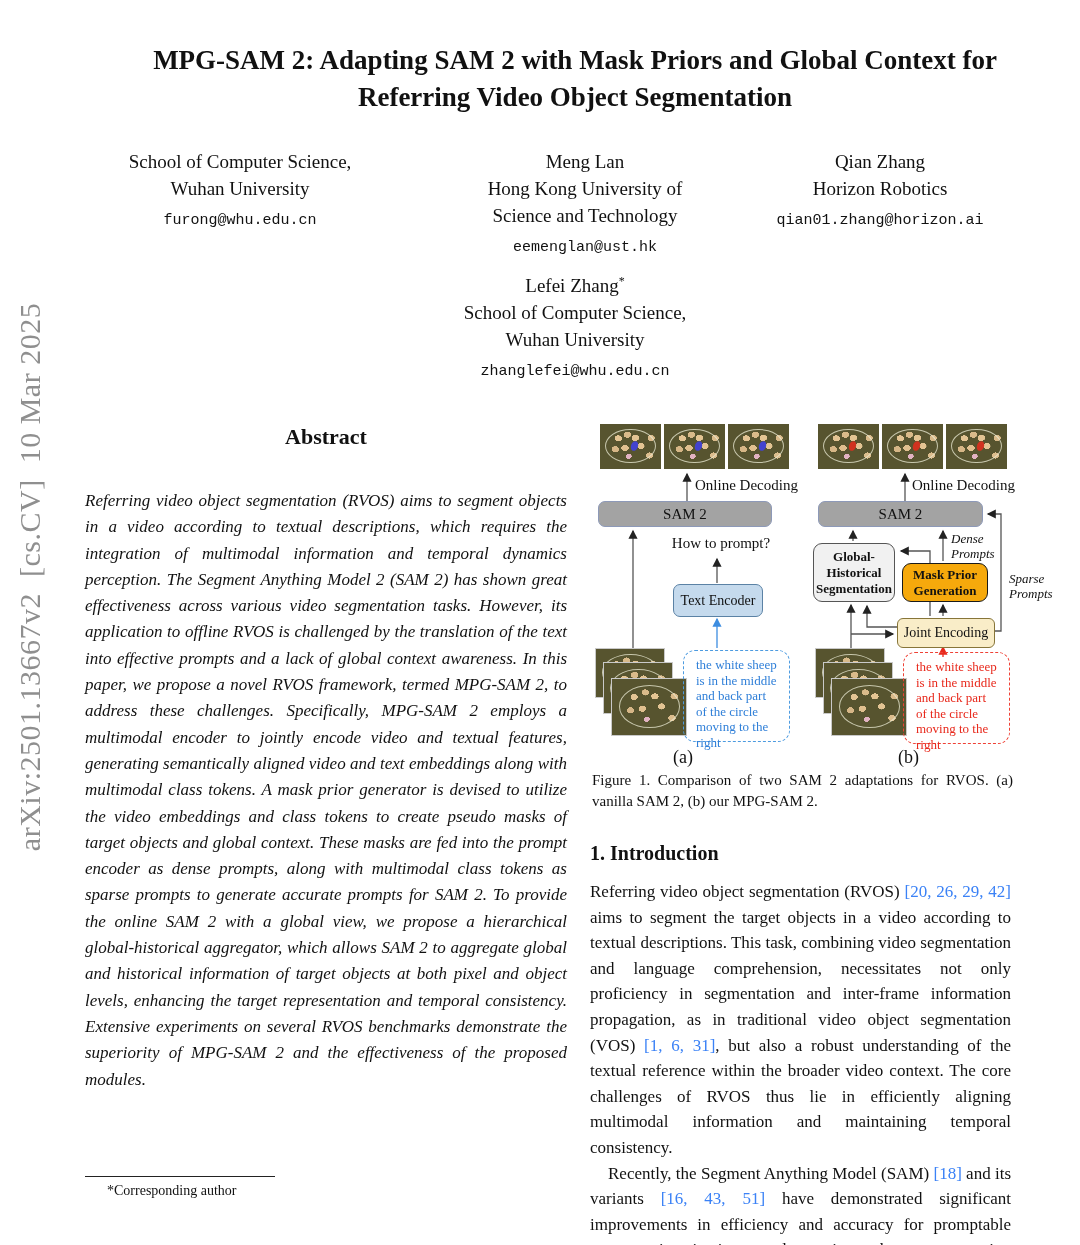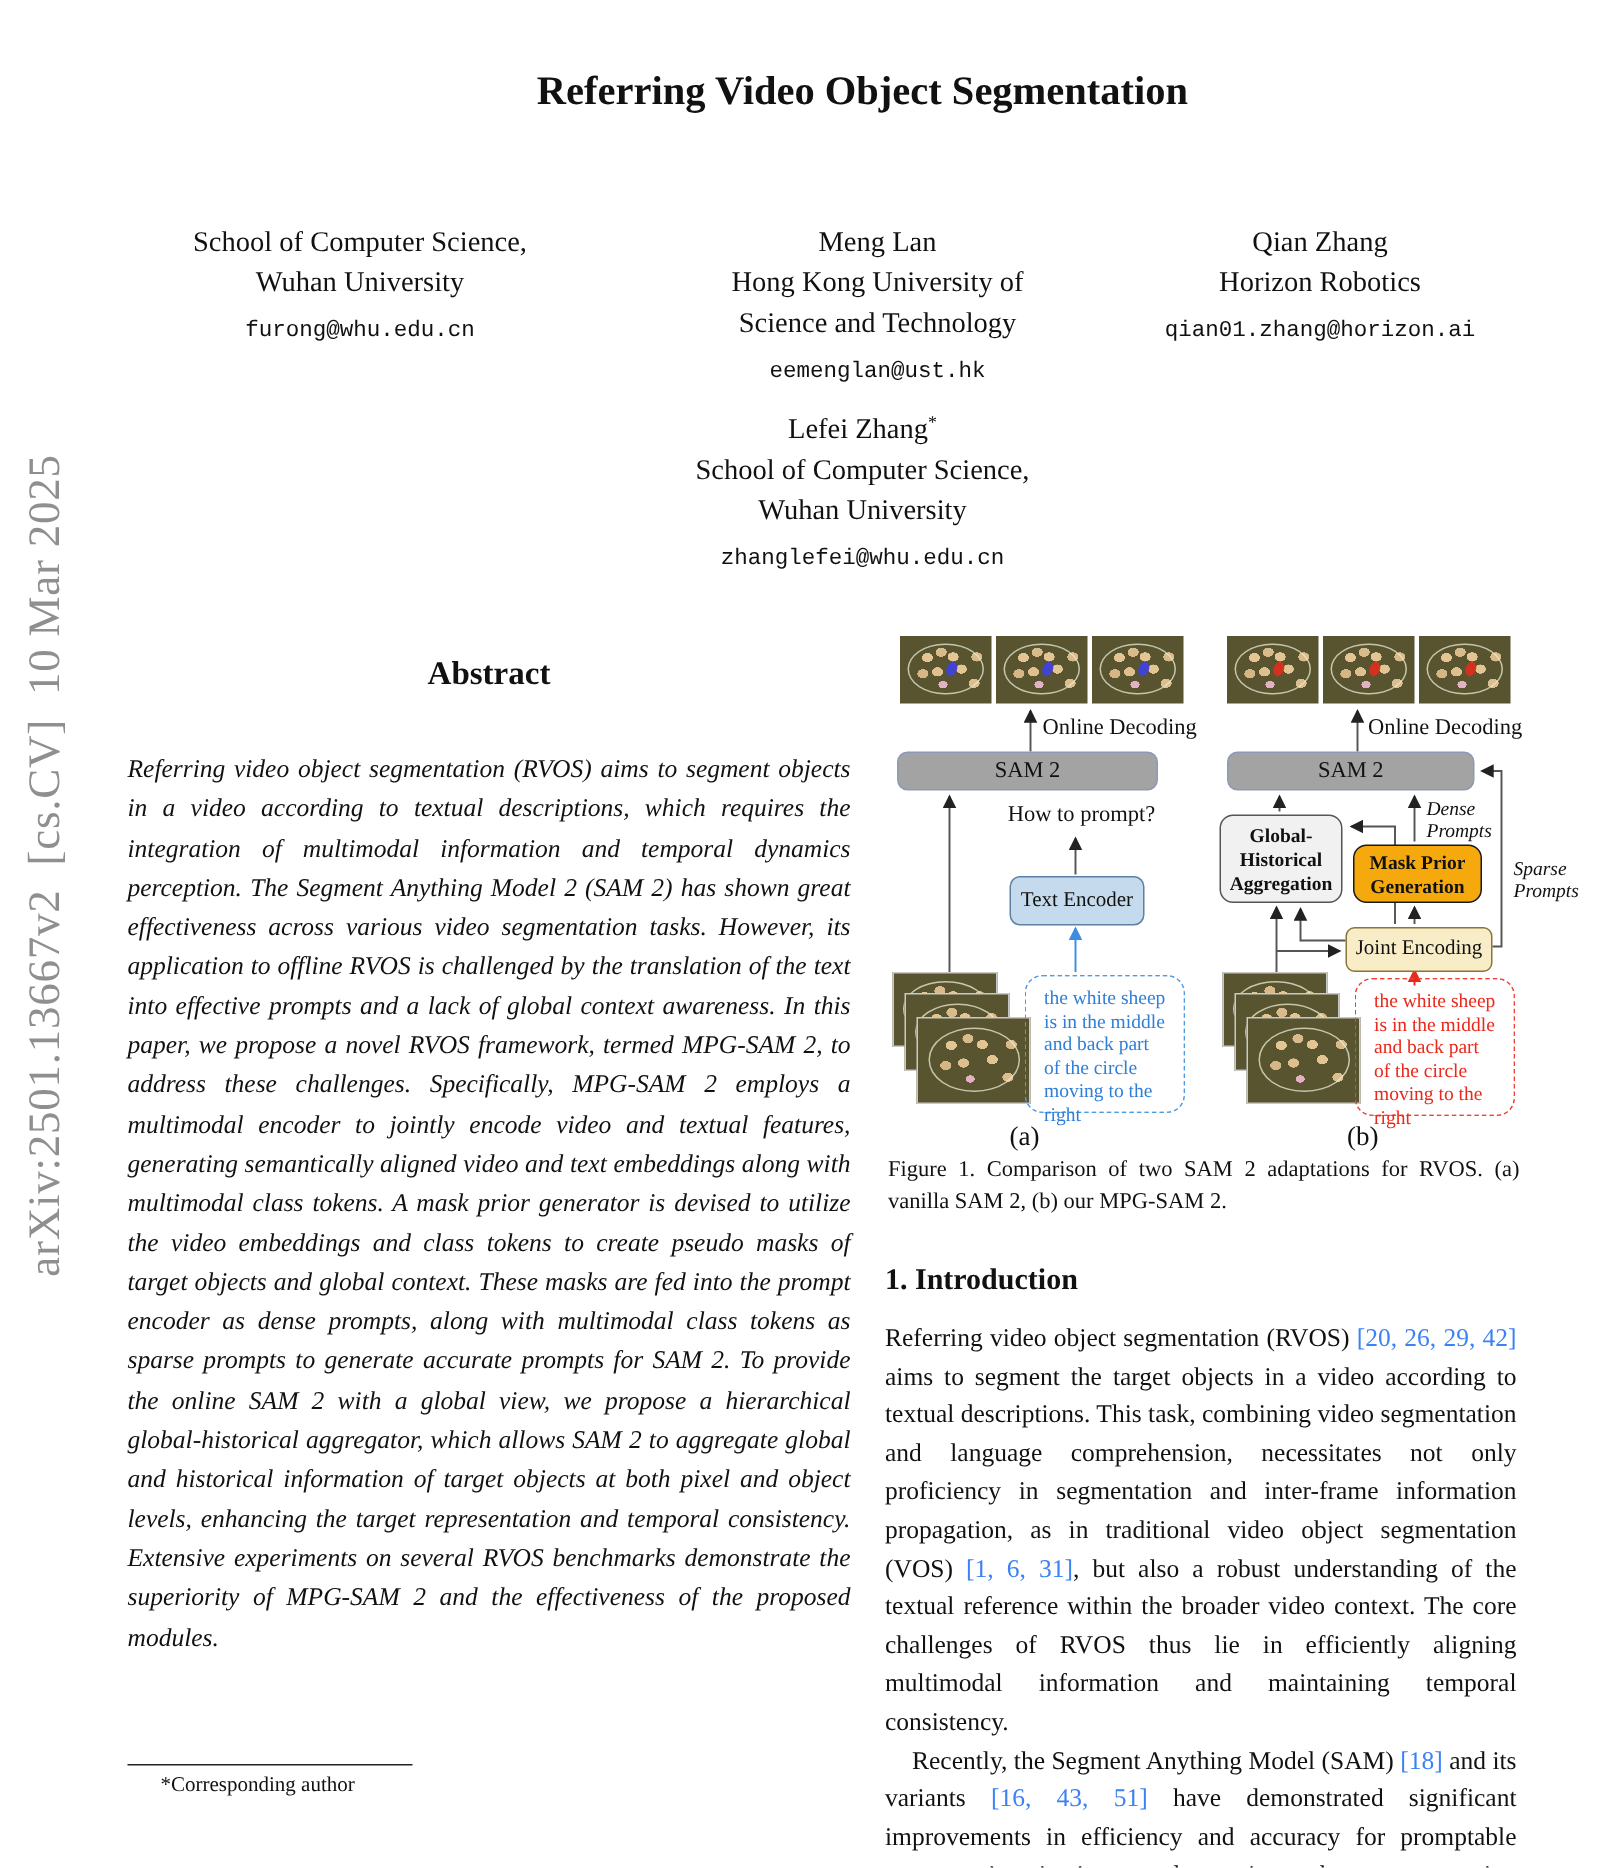--- a/index.html
+++ b/index.html
@@ -25,21 +25,21 @@
   
   .author { position:absolute; text-align:center; font-size:19px; line-height:27px; }
   .author .email { font-family:"Liberation Mono", monospace; font-size:15px; margin-top:5px; letter-spacing:0; }
   .author sup { font-size:12px; }
   .author-1 { left:95px;  top:148px; width:290px; }
   .author-2 { left:415px; top:148px; width:340px; }
   .author-3 { left:725px; top:148px; width:310px; }
   .author-4 { left:340px; top:268px; width:470px; }
 
   
-  .abstract-col { position:absolute; left:85px; top:436px; width:482px; }
+  .abstract-col { position:absolute; left:85px; top:424px; width:482px; }
   .abstract-heading { text-align:center; font-weight:bold; font-size:22px; }
   .abstract-text {
     margin-top:38px; font-style:italic; font-size:17px; line-height:26.3px;
     text-align:justify;
   }
   .footnote { position:absolute; left:85px; top:1176px; width:482px; font-size:14px; }
   .footnote-rule { width:190px; border-top:1.5px solid #222; margin-bottom:6px; }
   .footnote-text { padding-left:22px; }
 
   
@@ -90,20 +90,21 @@
     font-size:17px; line-height:25.6px; text-align:justify; }
   .intro-text p.indent { text-indent:18px; }
   .cite { color:#3b82f6; cursor:pointer; }
 </style>
 </head>
 <body>
 
 <div class="arxiv-banner">arXiv:2501.13667v2  [cs.CV]  10 Mar 2025</div>
 
 <div class="paper-title">
+  <div>MPG-SAM 2: Adapting SAM 2 with Mask Priors and Global Context for</div>
   <div>Referring Video Object Segmentation</div>
 </div>
 
 <div class="author author-1">
   <div>School of Computer Science,</div>
   <div>Wuhan University</div>
   <div class="email">furong@whu.edu.cn</div>
 </div>
 <div class="author author-2">
   <div>Meng Lan</div>
@@ -176,21 +177,21 @@
   <div class="vframe stacked" style="left:16px;top:258px;width:76px;height:58px"></div>
   <div class="query-box query-a" style="left:88px;top:230px;width:107px;height:92px">the white sheep is in the middle and back part of the circle moving to the right</div>
   <div class="panel-letter" style="left:78px;top:327px">(a)</div>
 
   <div class="vframe red" style="left:223px;top:4px;width:61px;height:45px"></div>
   <div class="vframe red" style="left:287px;top:4px;width:61px;height:45px"></div>
   <div class="vframe red" style="left:351px;top:4px;width:61px;height:45px"></div>
   <div class="fig-label" style="left:317px;top:57px">Online Decoding</div>
   <div class="fig-box sam2-box" style="left:223px;top:81px;width:165px;height:26px">SAM 2</div>
   <div class="fig-label italic" style="left:356px;top:111px;width:55px">Dense Prompts</div>
-  <div class="fig-box gha-box" style="left:218px;top:123px;width:82px;height:59px">Global-Historical Aggregation</div>
+  <div class="fig-box gha-box" style="left:218px;top:123px;width:82px;height:59px">Global-Historical Segmentation</div>
   <div class="fig-box mpg-box" style="left:307px;top:143px;width:86px;height:39px">Mask Prior Generation</div>
   <div class="fig-label italic" style="left:414px;top:151px;width:58px">Sparse Prompts</div>
   <div class="fig-box je-box" style="left:302px;top:198px;width:98px;height:30px">Joint Encoding</div>
   <div class="vframe stacked" style="left:220px;top:228px;width:70px;height:50px"></div>
   <div class="vframe stacked" style="left:228px;top:242px;width:70px;height:52px"></div>
   <div class="vframe stacked" style="left:236px;top:258px;width:76px;height:58px"></div>
   <div class="query-box query-b" style="left:308px;top:232px;width:107px;height:92px">the white sheep is in the middle and back part of the circle moving to the right</div>
   <div class="panel-letter" style="left:303px;top:327px">(b)</div>
 </div>
 

